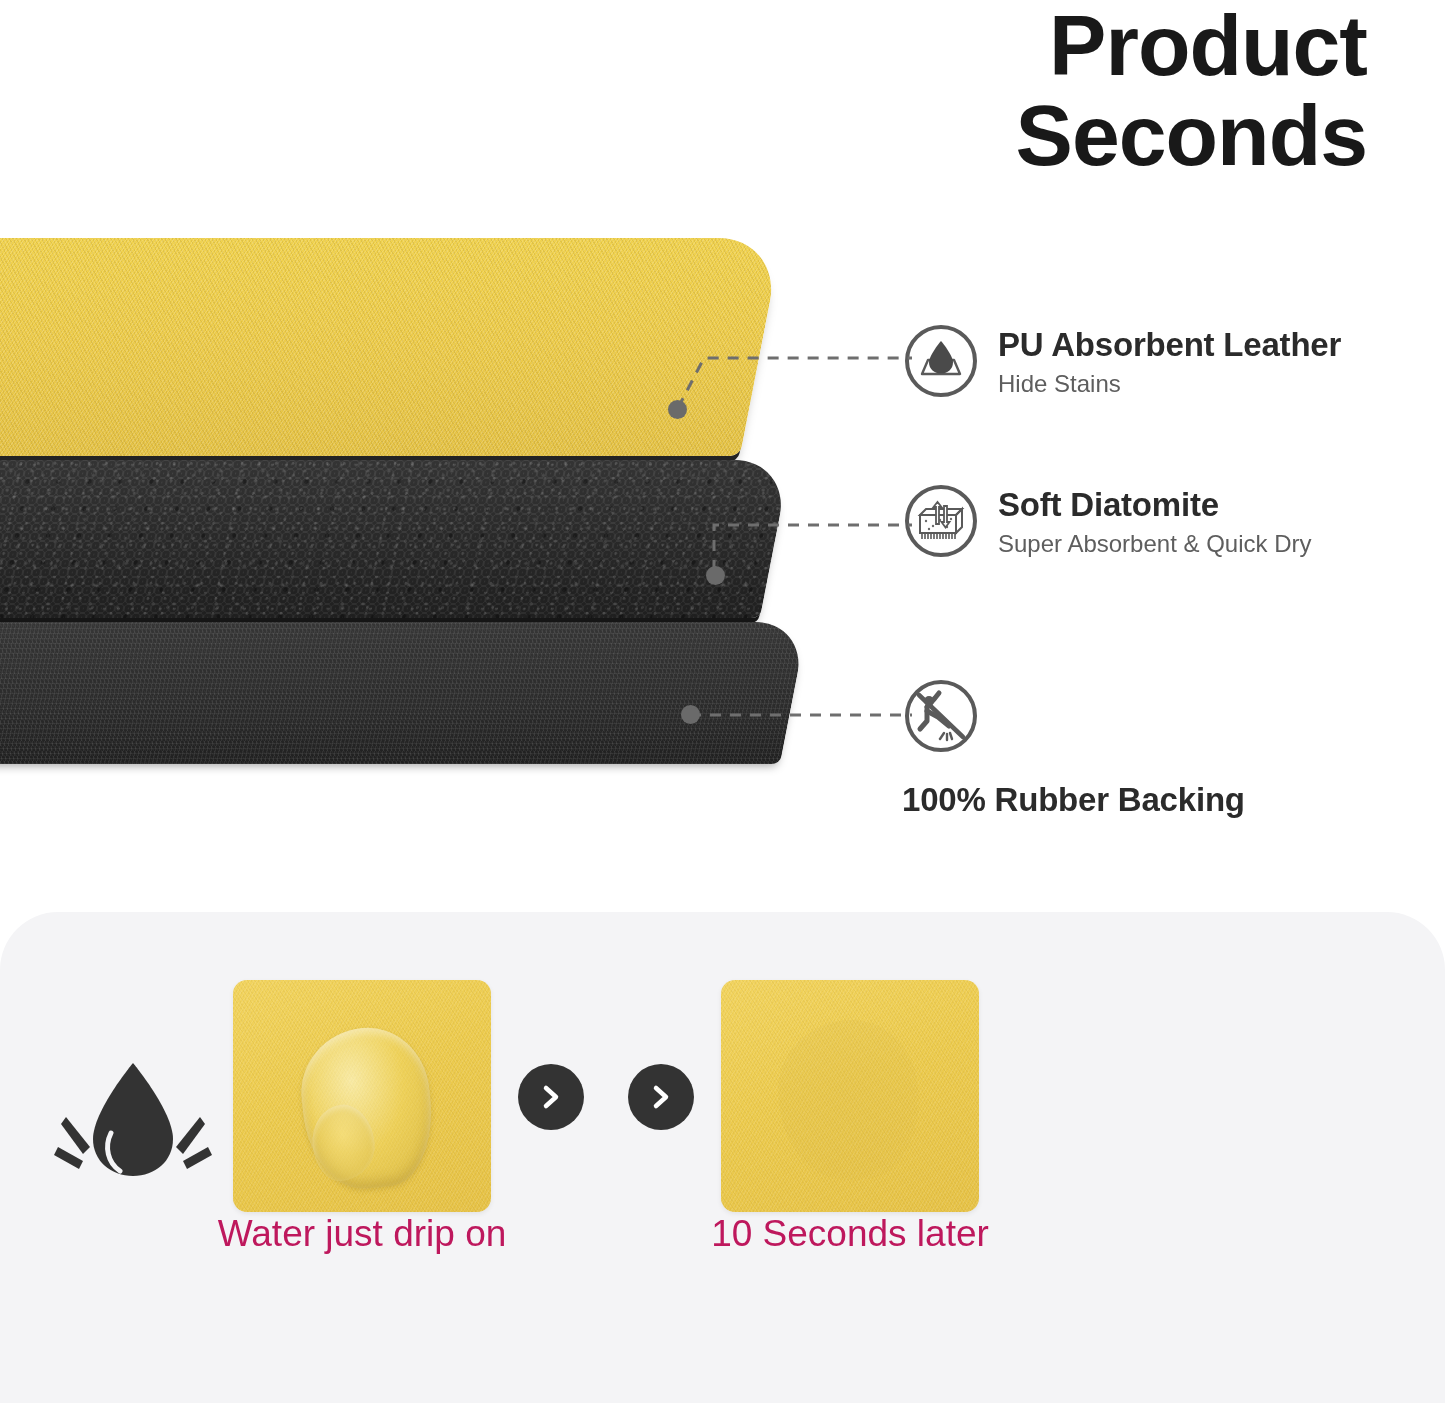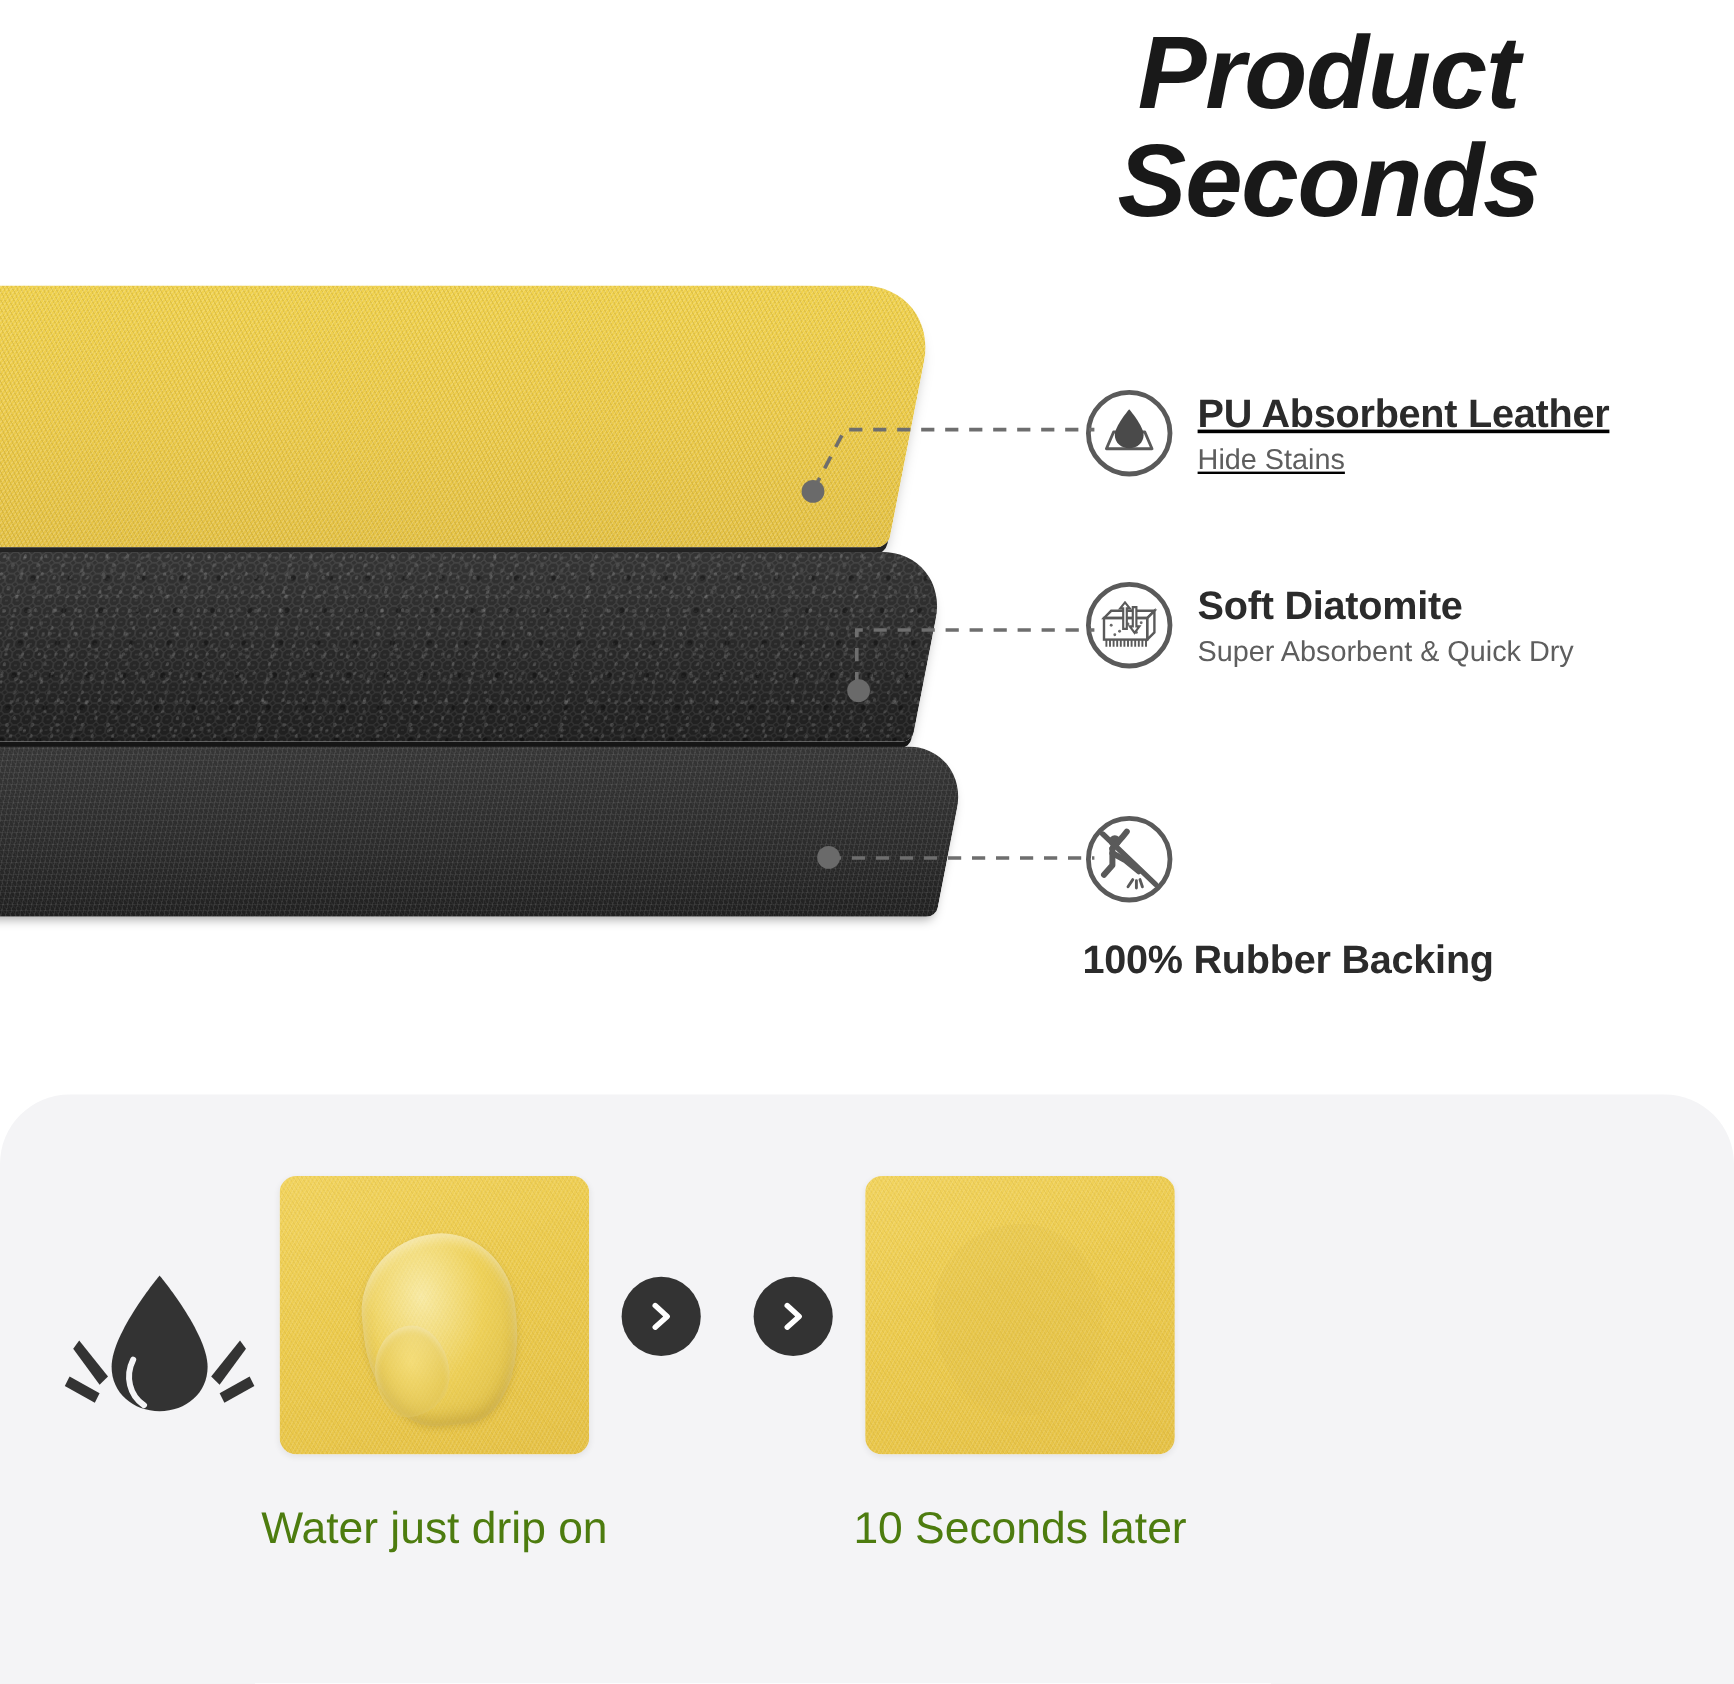--- a/index.html
+++ b/index.html
@@ -15,25 +15,24 @@
   #page {
     position: relative;
     width: 1445px;
     height: 1403px;
     background: #ffffff;
   }
 
   
   #title-block {
     position: absolute;
-    top: 16px;
+    top: 0px;
     right: 78px;
     width: 520px;
-    text-align: center;
-    font-style: italic;
+    text-align: right;
   }
   .title-line {
     font-family: "Liberation Sans", sans-serif;
     font-weight: bold;
     font-size: 86px;
     line-height: 90px;
     letter-spacing: -1px;
     color: #191919;
     display: block;
   }
@@ -130,21 +129,21 @@
     width: 543px;
   }
 
   .feature-row {
     position: absolute;
     display: flex;
     align-items: flex-start;
     gap: 18px;
     width: 543px;
   }
-  #feature-0 { top: 0px; text-decoration: underline; }
+  #feature-0 { top: 0px; }
   #feature-1 { top: 160px; }
   #feature-2 { top: 355px; flex-direction: column; }
 
   .feature-icon {
     flex: 0 0 auto;
     width: 78px;
     height: 78px;
     margin-top: 4px;
   }
   .feature-icon svg { display: block; width: 78px; height: 78px; }
@@ -264,25 +263,24 @@
     left: 58px;
     top: 40px;
     width: 140px;
     height: 160px;
     background: radial-gradient(ellipse at 45% 40%, rgba(210,178,70,0.17) 0%, rgba(205,173,66,0.10) 60%, rgba(205,173,66,0.0) 100%);
     border-radius: 56% 50% 44% 50% / 46% 48% 56% 54%;
     transform: rotate(-5deg);
   }
 
   .step-caption {
-    margin-top: 40px;
     font-family: "Liberation Sans", sans-serif;
     font-size: 37px;
     line-height: 44px;
-    color: #4d7c0f;
+    color: #be185d;
     white-space: nowrap;
   }
 
   .step-arrow {
     flex: 0 0 auto;
     width: 66px;
     height: 66px;
     margin-top: 84px;
     margin-left: 22px;
     margin-right: 22px;

